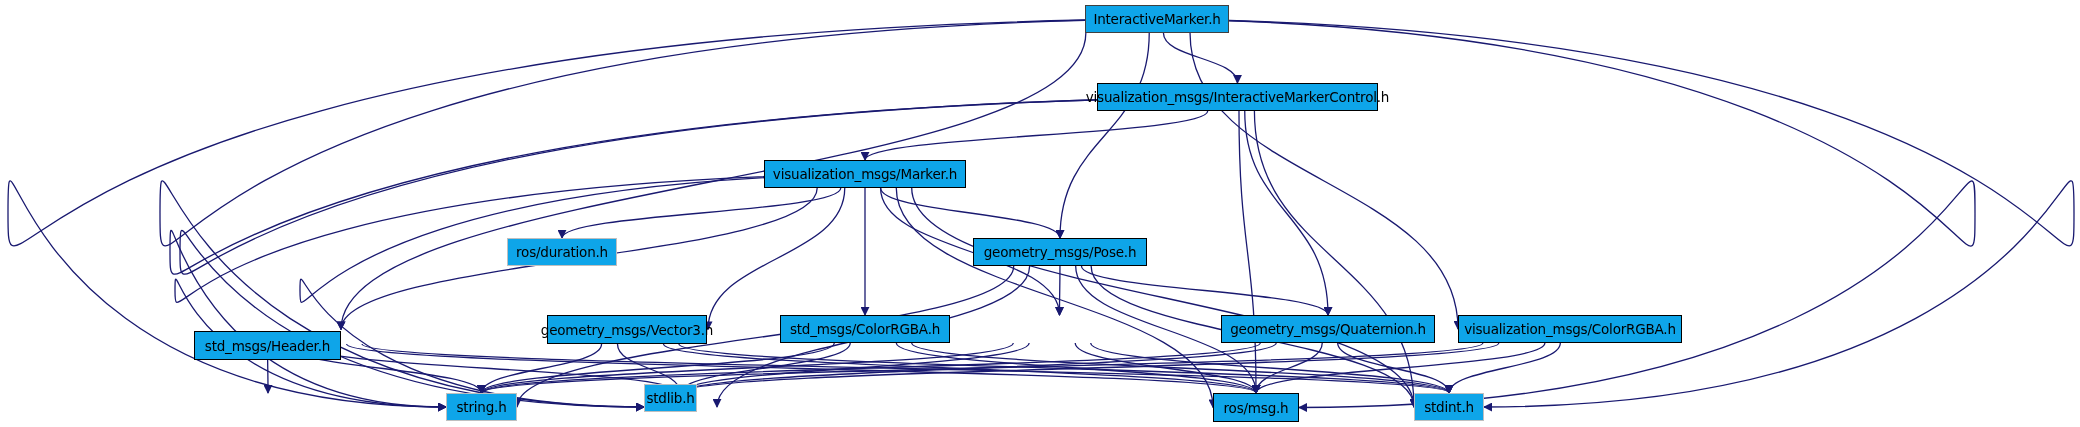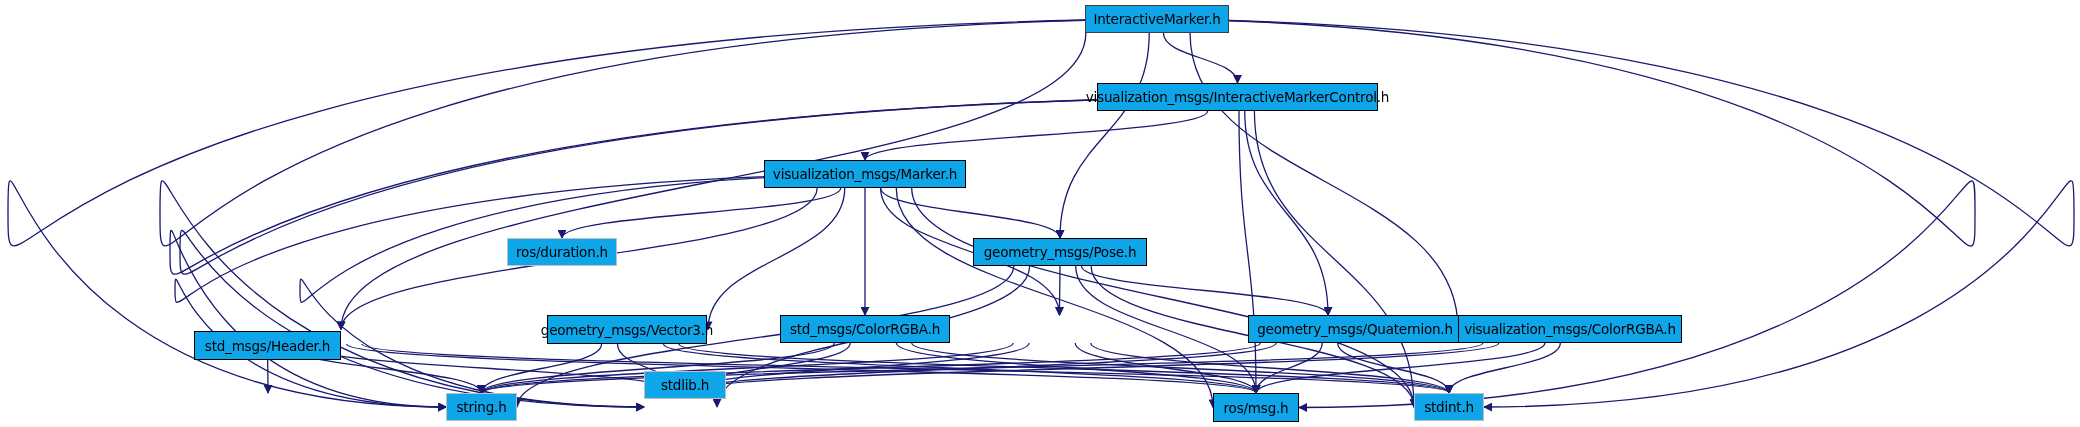--- a/index.html
+++ b/index.html
@@ -99,33 +99,33 @@
   </div>
   <div class="node" id="n-header" style="left:194px;top:315px;width:147px;height:29px;margin-top:16px;">
     <span>std_msgs/Header.h</span>
   </div>
   <div class="node" id="n-vector3" style="left:527px;top:315px;width:160px;height:29px;margin-left:20px;">
     <span>geometry_msgs/Vector3.h</span>
   </div>
   <div class="node" id="n-colorrgba" style="left:780px;top:315px;width:170px;height:28px;">
     <span>std_msgs/ColorRGBA.h</span>
   </div>
-  <div class="node" id="n-quaternion" style="left:1221px;top:315px;width:214px;height:28px;margin-left:27px;">
+  <div class="node" id="n-quaternion" style="left:1221px;top:315px;width:214px;height:28px;">
     <span>geometry_msgs/Quaternion.h</span>
   </div>
   <div class="node" id="n-menuentry" style="left:1458px;top:315px;width:224px;height:28px;">
     <span>visualization_msgs/ColorRGBA.h</span>
   </div>
   <div class="node external" id="n-time" style="left:225px;top:393px;width:86px;height:28px;margin-top:36px;">
     <span>ros/time.h</span>
   </div>
   <div class="node external" id="n-string" style="left:446px;top:393px;width:71px;height:28px;">
     <span>string.h</span>
   </div>
-  <div class="node external" id="n-stdlib" style="left:644px;top:371px;width:82px;height:28px;">
+  <div class="node external" id="n-stdlib" style="left:644px;top:384px;width:53px;height:28px;">
     <span>stdlib.h</span>
   </div>
   <div class="node" id="n-msg" style="left:1213px;top:393px;width:86px;height:29px;">
     <span>ros/msg.h</span>
   </div>
   <div class="node external" id="n-stdint" style="left:1414px;top:393px;width:70px;height:28px;">
     <span>stdint.h</span>
   </div>
 </div>
 

